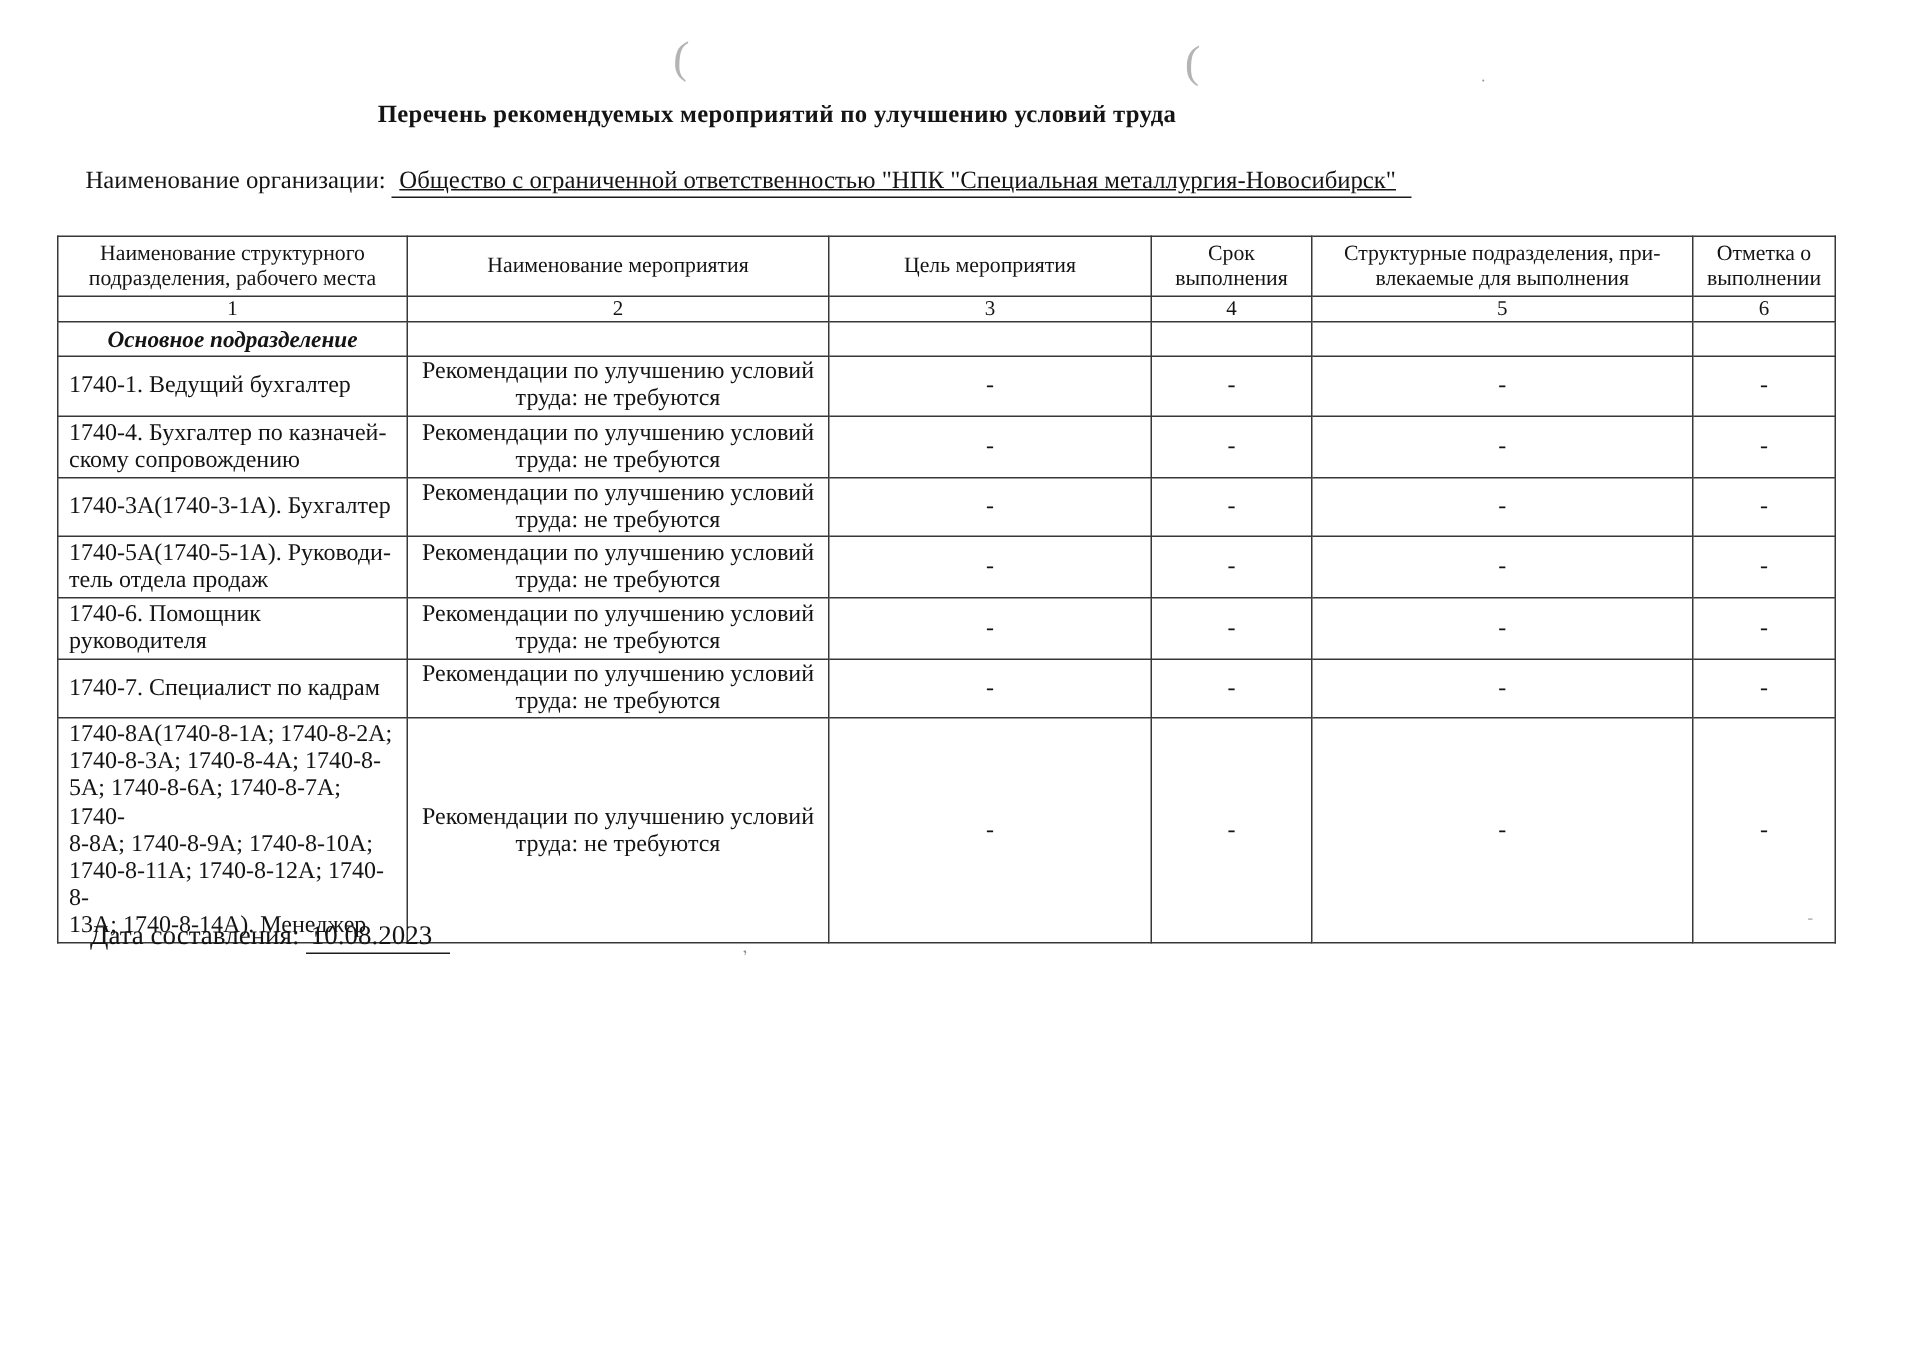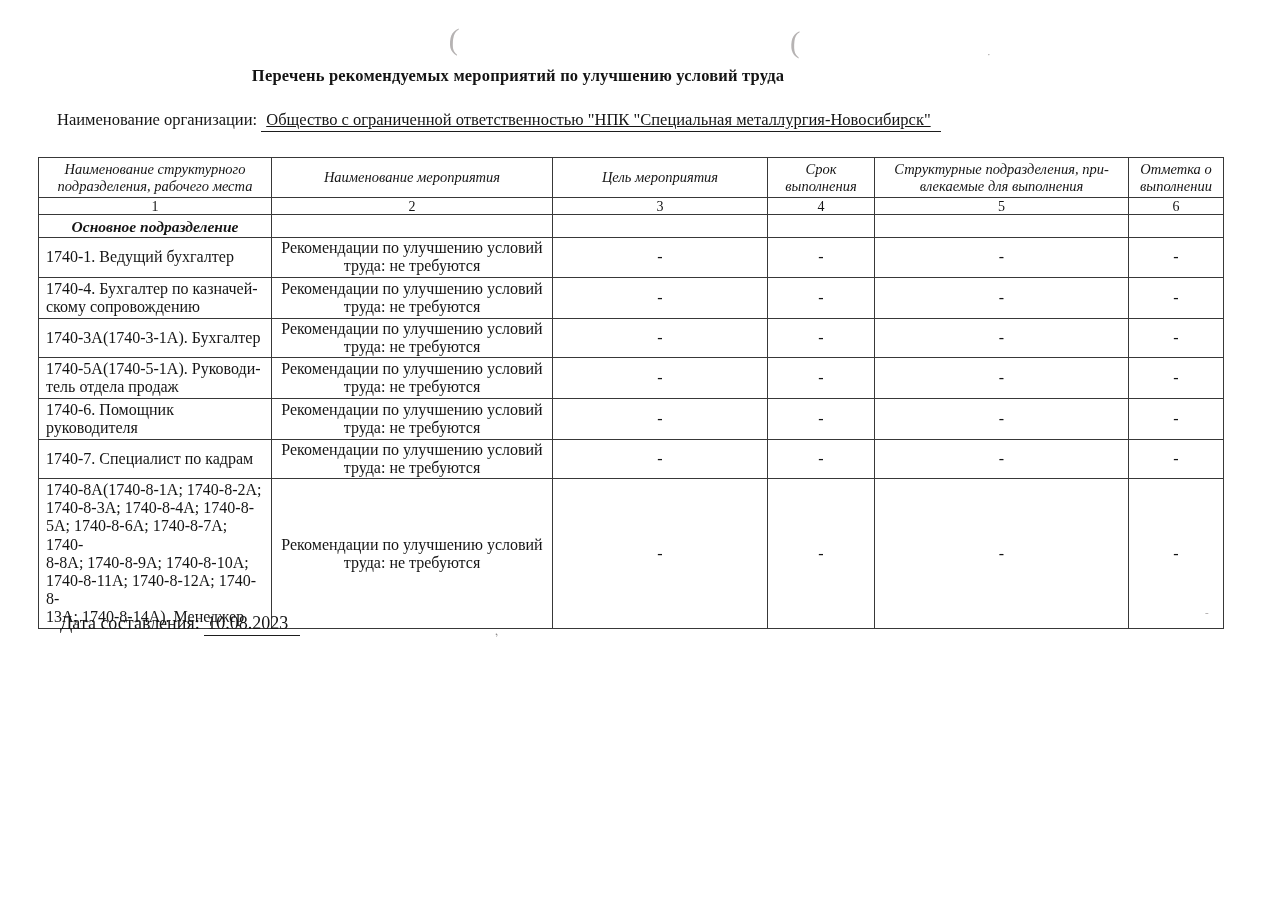--- a/index.html
+++ b/index.html
@@ -64,21 +64,21 @@
 <table class="doc-table">
   <colgroup>
     <col style="width:233px">
       <col style="width:281px">
       <col style="width:215px">
     <col style="width:107px">
       <col style="width:254px">
       <col style="width:95px">
   </colgroup>
   <tbody>
-    <tr style="height:40px;font-style:italic;">
+    <tr style="height:40px;">
       <th>Наименование структурного
 подразделения, рабочего места</th>
       <th>Наименование мероприятия</th>
       <th>Цель мероприятия</th>
       <th>Срок
 выполнения</th>
       <th>Структурные подразделения, при-
 влекаемые для выполнения</th>
       <th>Отметка о
 выполнении</th>

